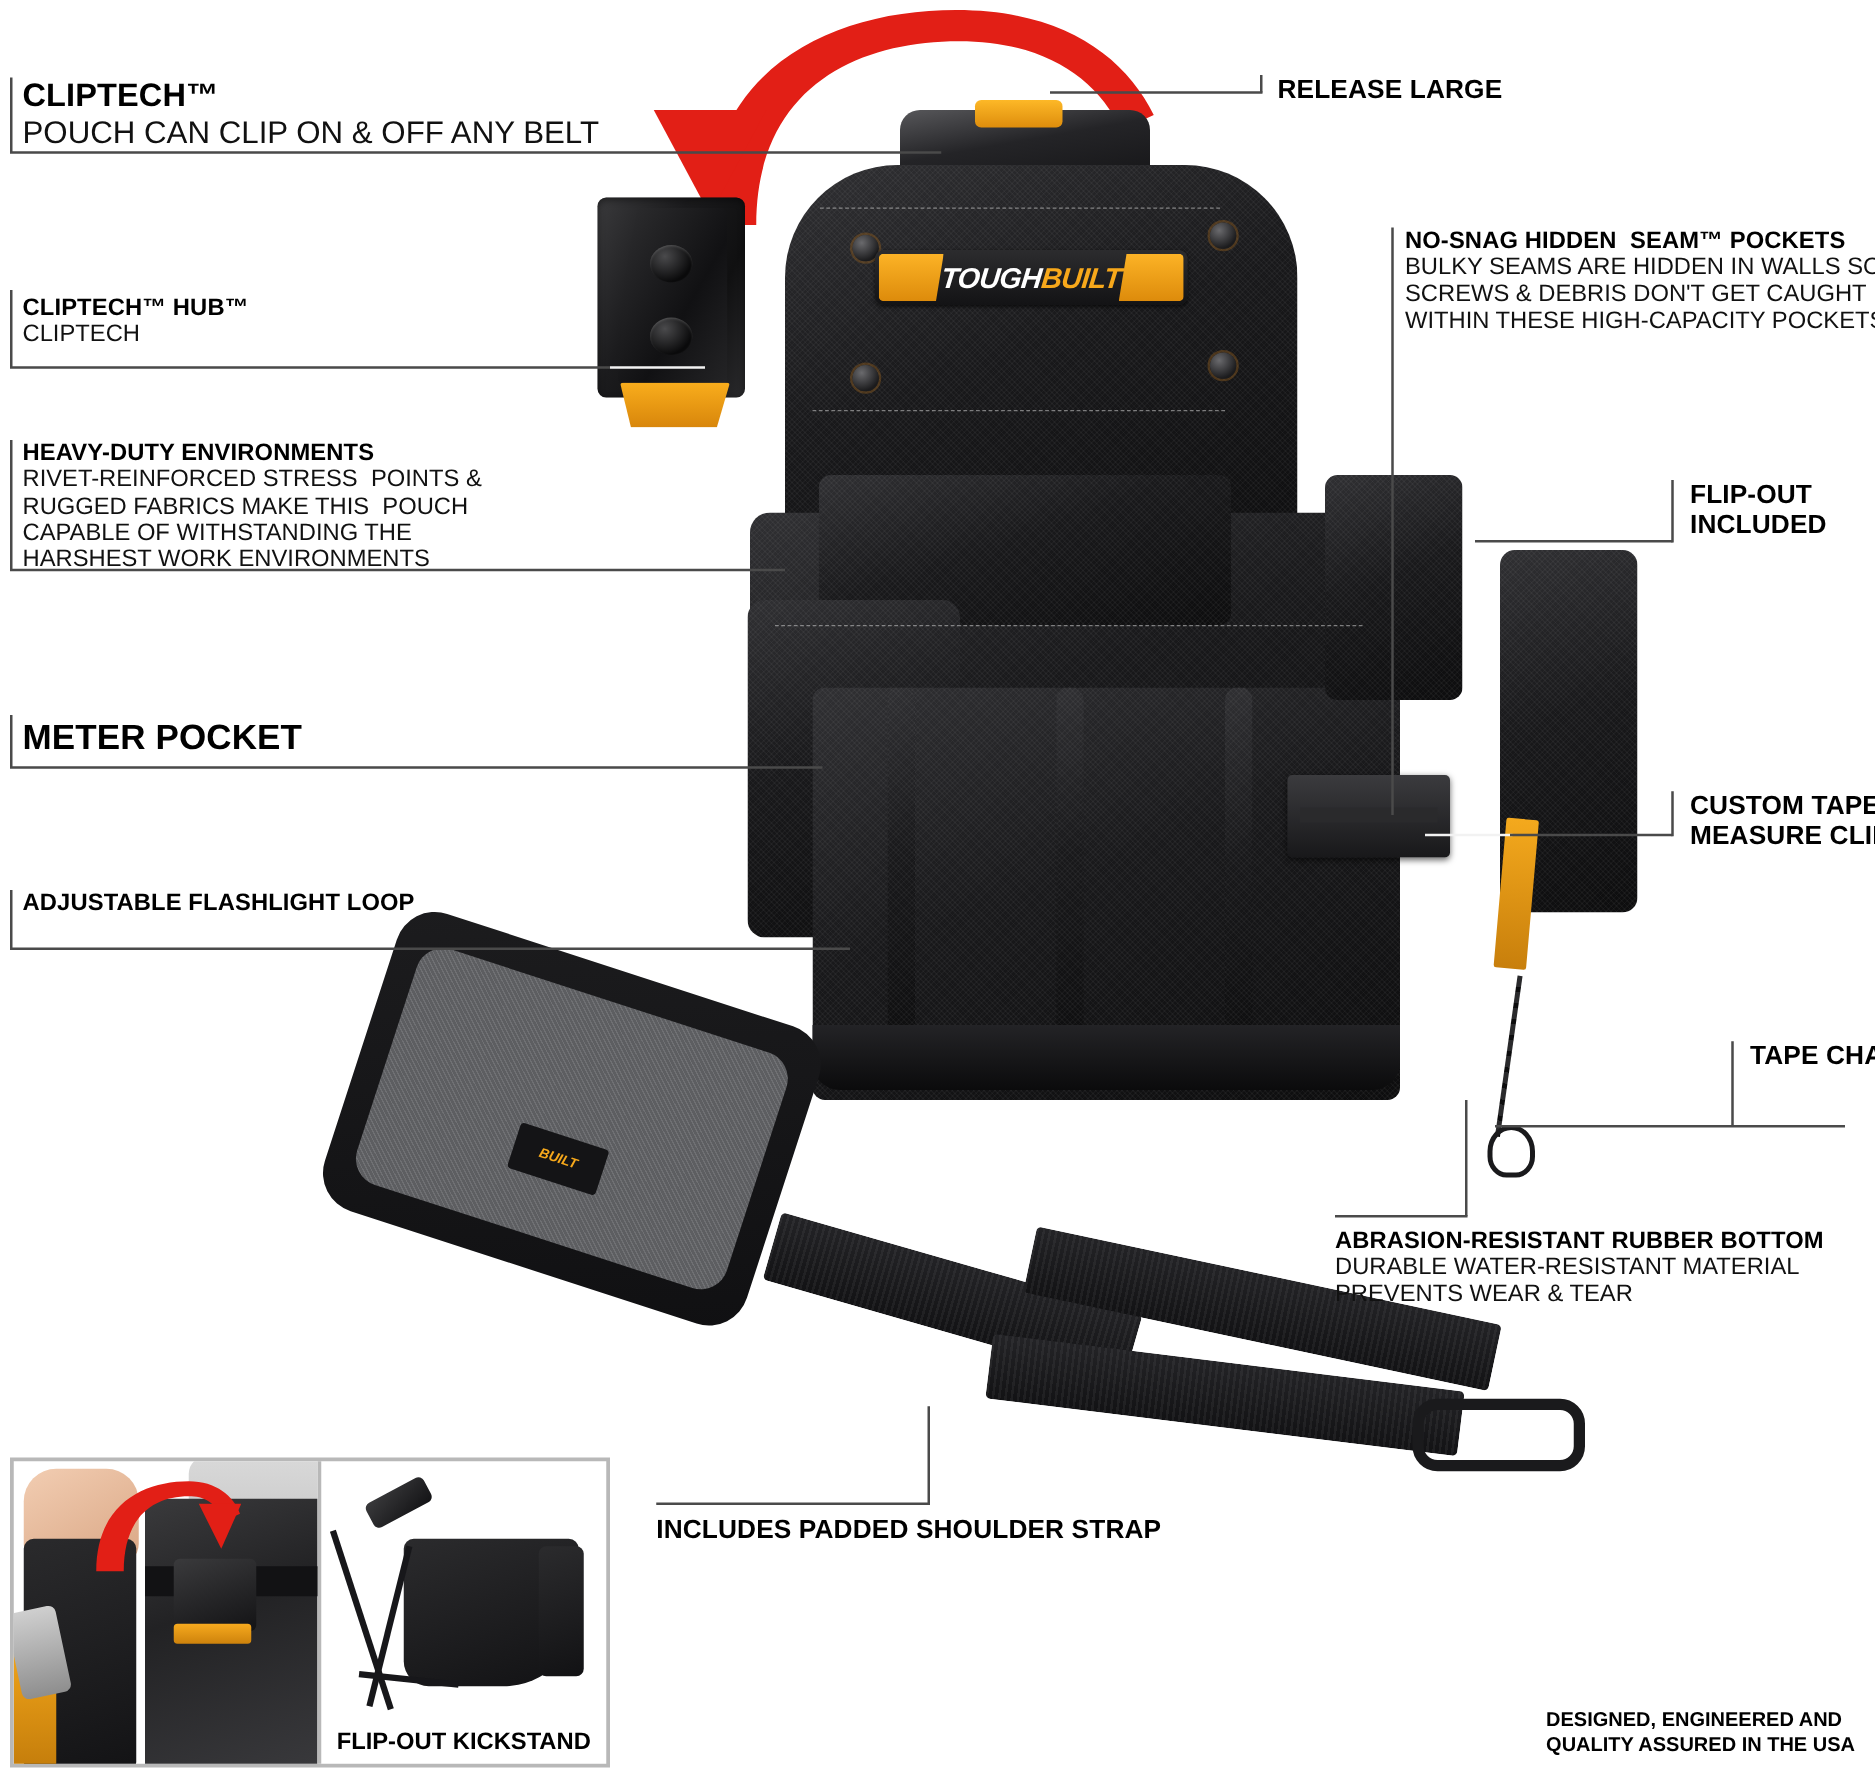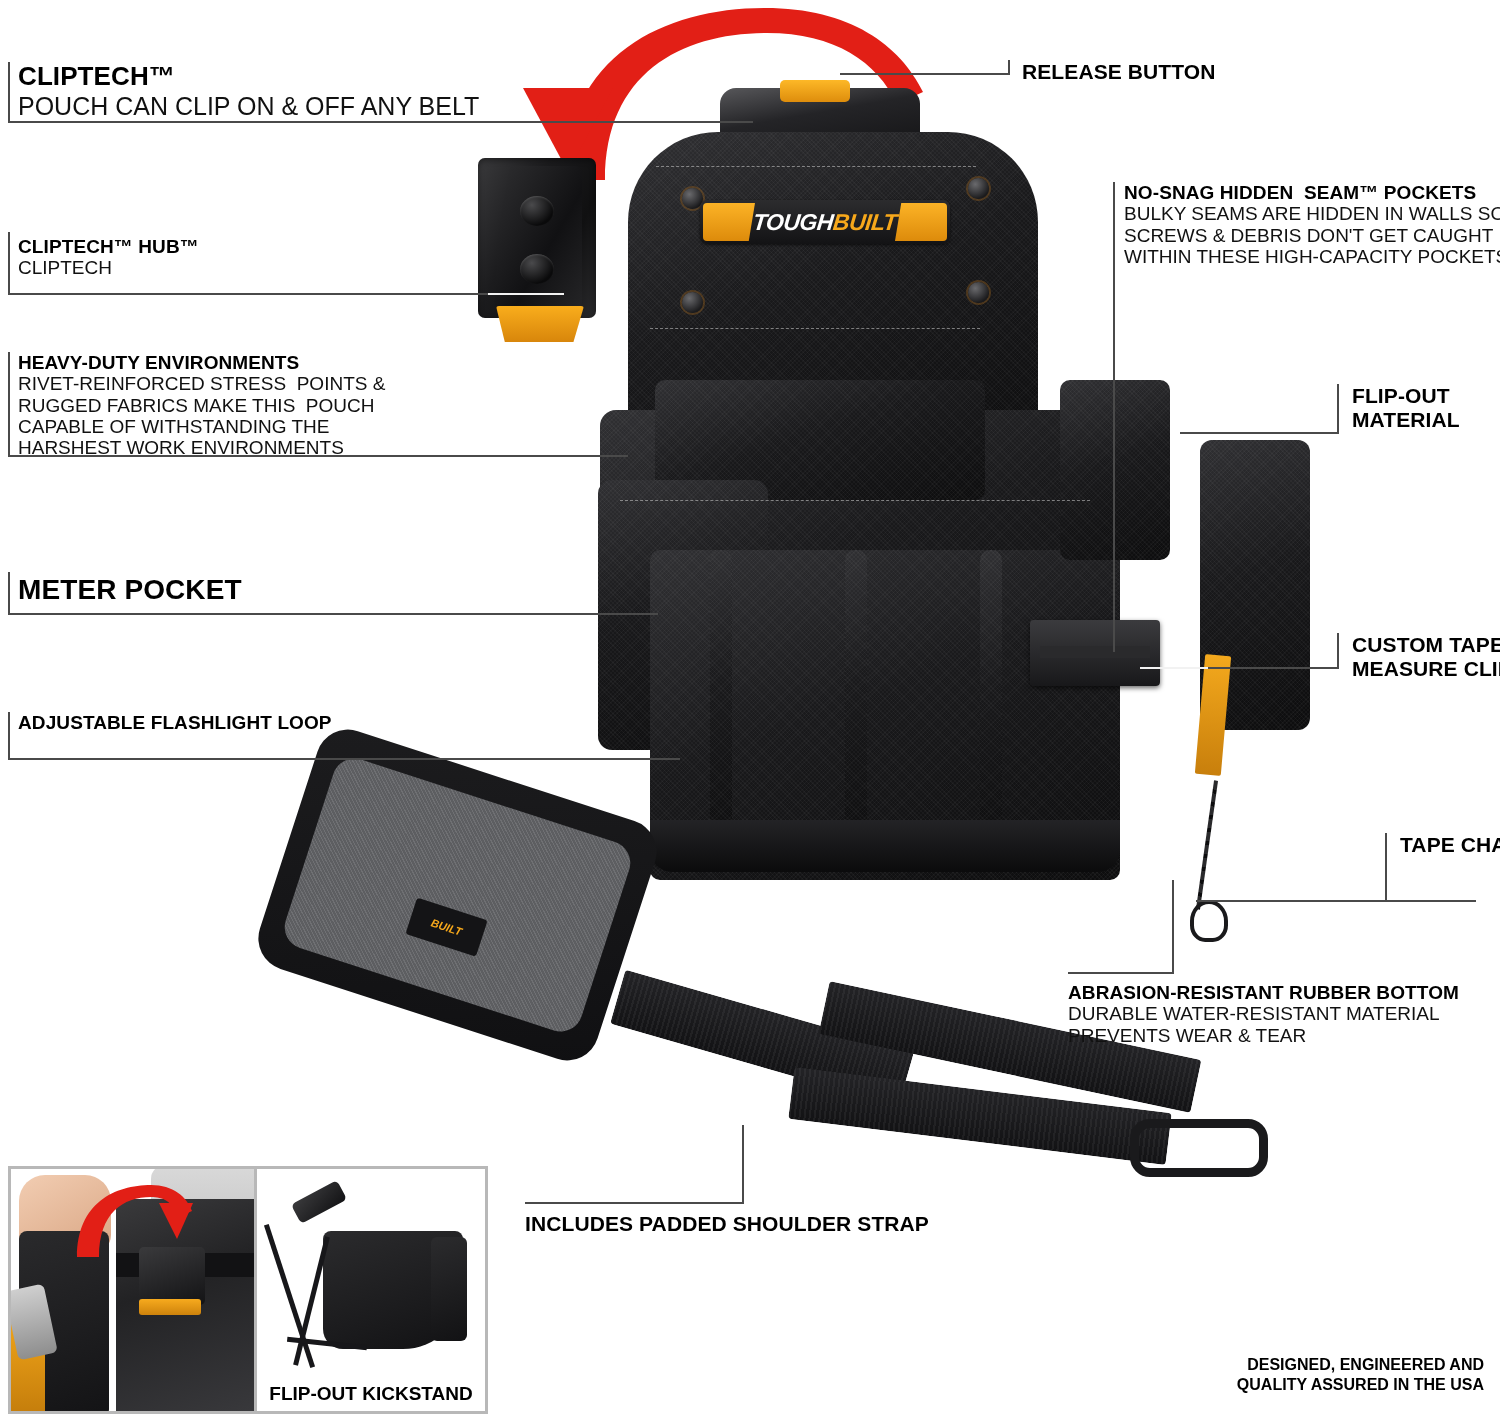--- a/index.html
+++ b/index.html
@@ -123,21 +123,21 @@
   .ph-hub{position:absolute;left:128px;top:78px;width:66px;height:58px;border-radius:5px;
     background:linear-gradient(160deg,#3a3a3c,#131315);}
   .ph-hubtab{position:absolute;left:128px;top:130px;width:62px;height:16px;border-radius:3px;
     background:linear-gradient(180deg,#f7aa1e,#cd820c);}
   .ph-arrow{position:absolute;left:52px;top:12px;width:130px;height:78px;}
   .ph-kick{position:absolute;left:24px;top:22px;width:190px;height:170px;}
   .ph-kickbody{position:absolute;left:42px;top:40px;width:140px;height:118px;border-radius:8px 8px 60px 20px;
     background:linear-gradient(160deg,#2b2b2d,#121214);}
   .ph-kickleg{position:absolute;background:#17171a;}
 
-  .usa{position:absolute;right:16px;bottom:26px;text-align:right;font-weight:bold;
+  .usa{position:absolute;right:16px;bottom:14px;text-align:left;font-weight:bold;
     font-size:16px;line-height:1.25;white-space:pre;margin-top:19px;}
 </style>
 </head>
 <body>
 
 <div class="stage">
 
   <svg class="red-arrow" viewBox="0 0 430 185">
     <path d="M60 180 C 60 55, 160 8, 260 8 C 345 8, 395 45, 418 92
              L 392 104 C 372 62, 330 33, 262 33 C 178 33, 100 72, 100 180 Z" fill="#E21F16"></path>
@@ -267,33 +267,33 @@
 
   <div class="callout" style="left:18px;top:574px;">
     <div class="hd" style="font-size:28px;">METER POCKET</div>
   </div>
 
   <div class="callout" style="left:18px;top:712px;">
     <div class="hd">ADJUSTABLE FLASHLIGHT LOOP</div>
   </div>
 
   <div class="callout" style="left:1022px;top:60px;">
-    <div class="hd" style="font-size:21px;">RELEASE BUTTON</div>
+    <div class="hd" style="font-size:21px;">RELEASE LARGE</div>
   </div>
 
   <div class="callout" style="left:1124px;top:182px;">
     <div class="hd">NO-SNAG HIDDEN  SEAM™ POCKETS</div>
     <div class="bd">BULKY SEAMS ARE HIDDEN IN WALLS SO
 SCREWS &amp; DEBRIS DON'T GET CAUGHT
 WITHIN THESE HIGH-CAPACITY POCKETS</div>
   </div>
 
   <div class="callout" style="left:1352px;top:384px;">
     <div class="hd" style="font-size:21px;">FLIP-OUT
-MATERIAL</div>
+INCLUDED</div>
   </div>
 
   <div class="callout" style="left:1352px;top:633px;">
     <div class="hd" style="font-size:21px;">CUSTOM TAPE
 MEASURE CLIP</div>
   </div>
 
   <div class="callout" style="left:1400px;top:833px;">
     <div class="hd" style="font-size:21px;">TAPE CHAIN</div>
   </div>

